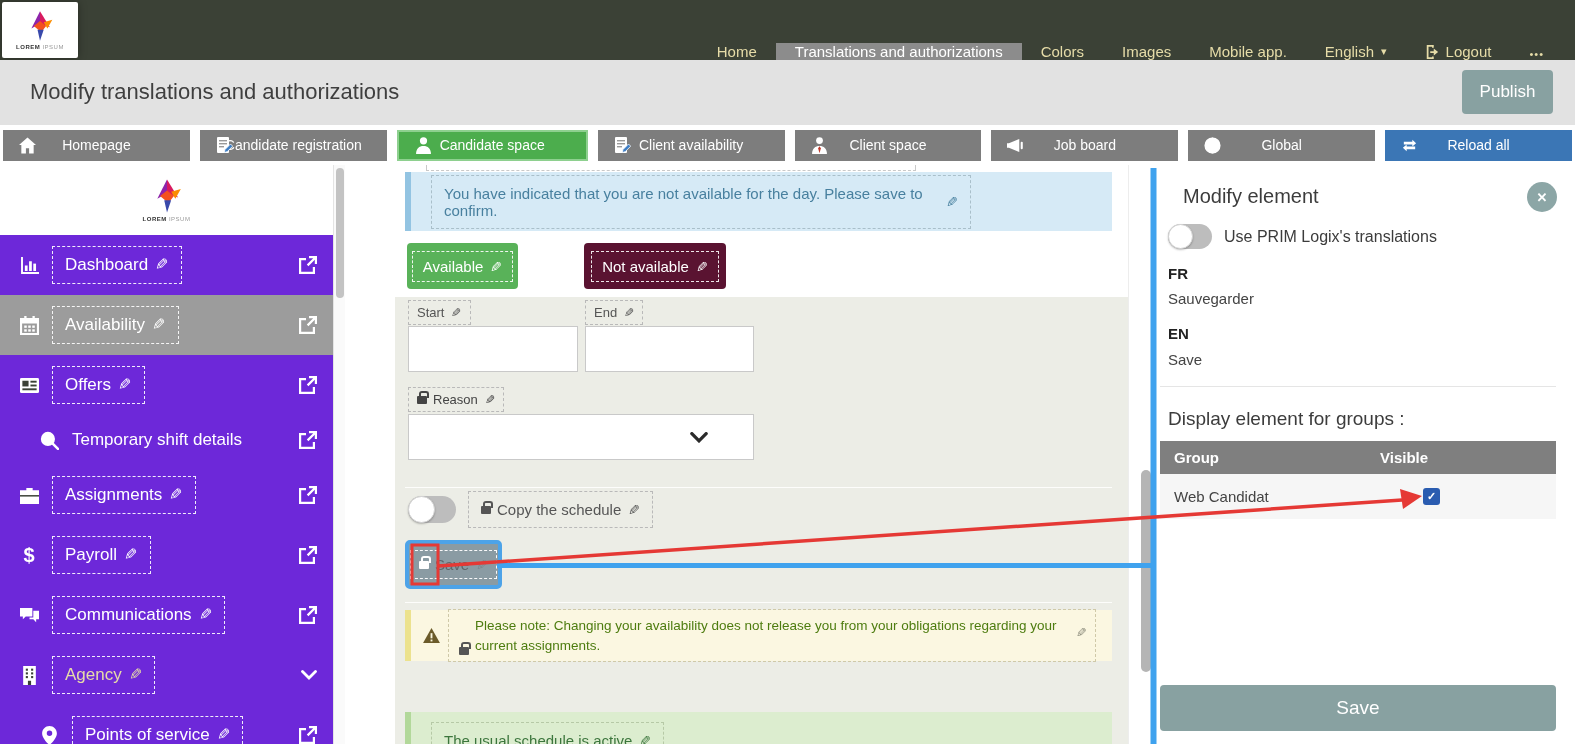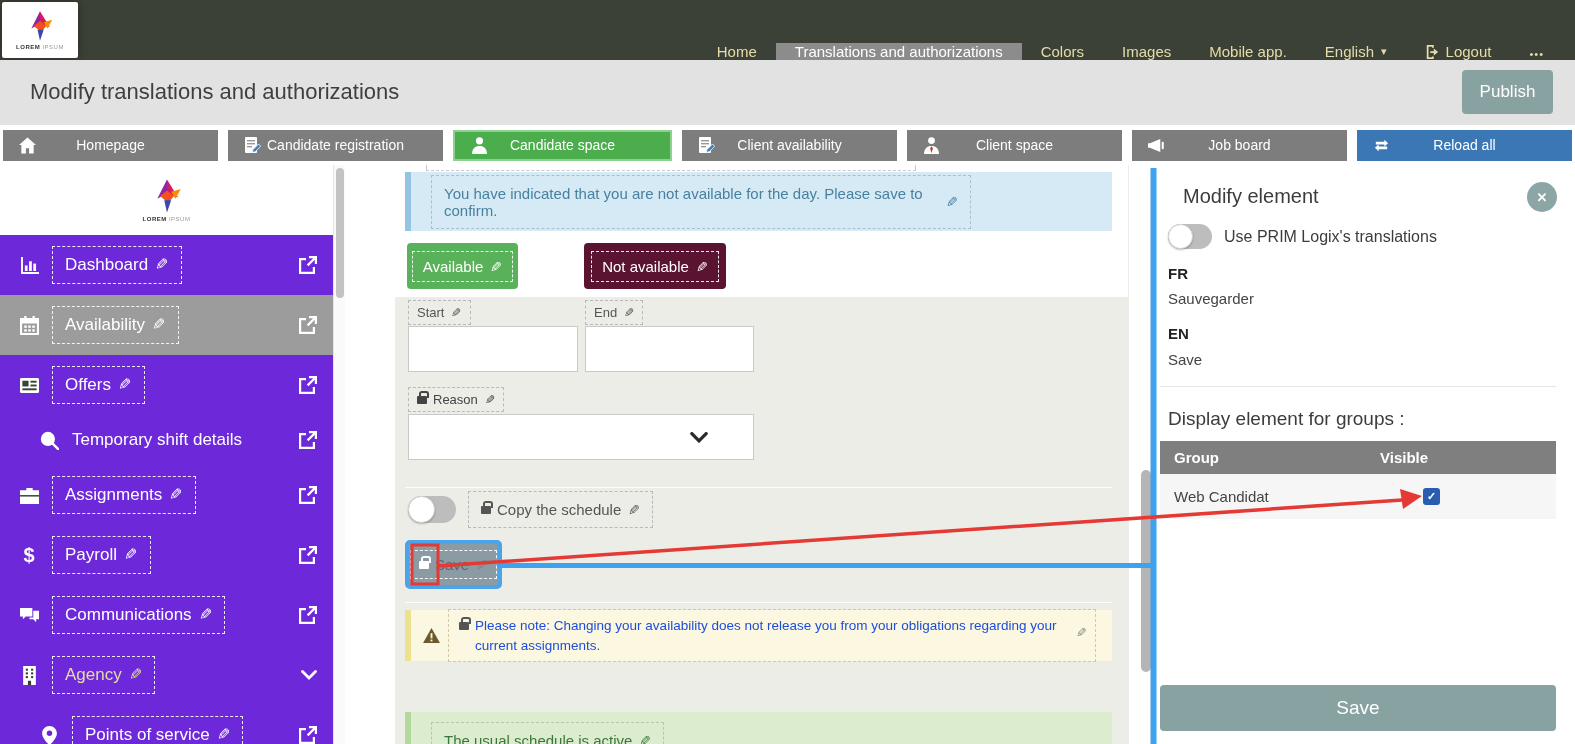--- a/index.html
+++ b/index.html
@@ -78,21 +78,21 @@
   .toggle{position:relative;width:48px;height:27px;border-radius:14px;background:#bdbdbd;flex:none;cursor:pointer}
   .toggle .knob{position:absolute;left:0px;top:0px;width:27px;height:27px;border-radius:50%;background:#fff;border:1px solid #d4d4d4;box-shadow:0 1px 2px rgba(0,0,0,.25)}
   .copy-row{position:absolute;left:63px;top:326px;display:flex;align-items:center}
   .copy-label{margin-left:12px;border:1px dashed #b9b9b9;padding:9px 12px;font-size:15px;color:#555;display:inline-flex;align-items:center;white-space:nowrap}
   .save-btn{position:absolute;left:60px;top:375px;width:97px;height:49px;background:#8a9ba3;border:4px solid #4da3e8;border-radius:5px;display:flex;align-items:center;justify-content:center;cursor:pointer}
   .save-inner{border:1px dashed rgba(255,255,255,.95);padding:5px 8px;display:inline-flex;align-items:center;font-size:15px;color:#5d666b;white-space:nowrap}
   .save-inner .lock{color:#fff}
   .save-inner .pencil{color:#7d868c}
   .warn-box{position:absolute;left:60px;top:445px;width:707px;height:51px;background:#fbf7e1;border-left:6px solid #ece28e;display:flex;align-items:center}
   .warn-tri{margin:0 8px 0 12px;flex:none;display:inline-flex}
-  .warn-dash{position:relative;border:1px dashed #cfc9a8;padding:6px 30px 6px 10px;font-size:13.5px;color:#1d4ed8;width:648px;line-height:1.45;display:flex;align-items:flex-start}
+  .warn-dash{position:relative;border:1px dashed #cfc9a8;padding:6px 30px 6px 10px;font-size:13.5px;color:#4d7c0f;width:648px;line-height:1.45;display:flex;align-items:flex-end}
   .warn-dash .lock{color:#555;margin-top:6px}
   .warn-dash .pencil{position:absolute;right:8px;top:13px;color:#8a8a7a}
   .ok-box{position:absolute;left:60px;top:547px;width:707px;height:60px;background:#dcedcf;border-left:6px solid #b2d89a}
   .ok-dash{position:absolute;left:20px;top:10px;border:1px dashed #b6c9a6;padding:9px 12px;font-size:15px;color:#3c763d;display:inline-flex;align-items:center;white-space:nowrap}
   .main-scroll{position:absolute;left:783px;top:0;width:23px;height:579px;background:#fff;border-left:1px solid #ededed}
   .main-thumb{position:absolute;left:12px;top:305px;width:10px;height:202px;background:#b5b5b5;border-radius:5px}
 
   
   .panel{position:absolute;left:1157px;top:0;width:418px;height:579px;background:#fff}
   .panel-title{position:absolute;left:26px;top:20px;font-size:20px;color:#3c3c3c}
@@ -232,20 +232,30 @@
     </div>
     <div class="tab">
       <span class="tab-ic">
           <svg viewBox="0 0 18 14">
             <path d="M13 0v14L2 9.5H0v-5h2z"></path>
             <rect x="14.5" y="3" width="2.2" height="8" rx="1"></rect>
           </svg>
         </span>
       <span>Job board</span>
     </div>
+    <div class="tab">
+      <span class="tab-ic">
+          <svg viewBox="0 0 18 18" fill="none" stroke="#fff" stroke-width="1.5">
+            <circle cx="9" cy="9" r="7.8"></circle>
+            <ellipse cx="9" cy="9" rx="3.6" ry="7.8"></ellipse>
+            <path d="M1.5 9h15M2.6 4.6h12.8M2.6 13.4h12.8"></path>
+          </svg>
+        </span>
+      <span>Global</span>
+    </div>
     <div class="tab primary">
       <span class="tab-ic">
           <svg viewBox="0 0 18 14">
             <path d="M3 3h9V1l4 3.5L12 8V6H3z"></path>
             <path d="M15 11H6v2L2 9.5 6 6v2h9z"></path>
           </svg>
         </span>
       <span>Reload all</span>
     </div>
   </div>

